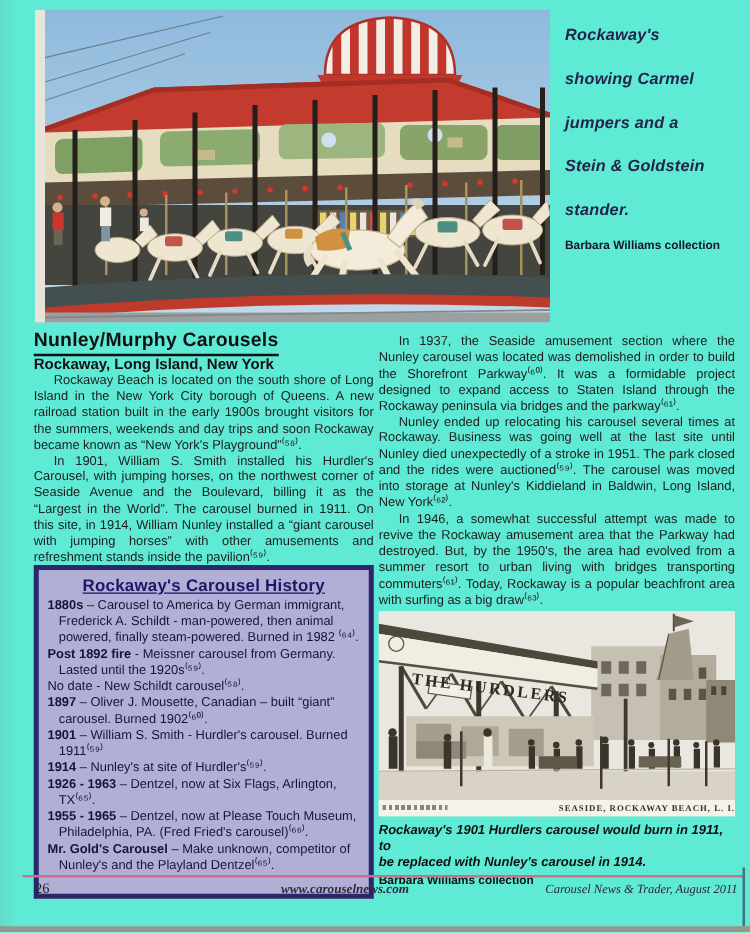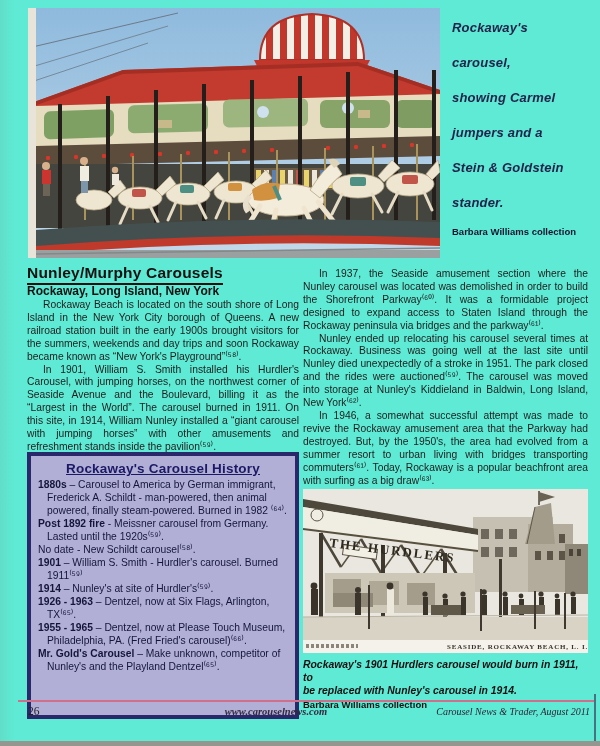--- a/index.html
+++ b/index.html
@@ -234,41 +234,41 @@
       <path d="M8,222 Q206,206 412,214 L412,232 Q206,224 8,240 Z" fill="#44504f"></path>
       <path d="M8,238 Q206,222 412,230 L412,238 Q206,230 8,246 Z" fill="#bf3a2b"></path>
       <rect x="8" y="242" width="404" height="8" fill="#9aa0a0"></rect>
       <path d="M8,246 L412,240" stroke="#83898a" stroke-width="1.5"></path>
       <rect x="0" y="0" width="8" height="250" fill="#e8e4da"></rect>
     </svg>
   </div>
 
   <div class="caption-col">
     <div class="caption-line">Rockaway's</div>
-    <div class="caption-line">carousel,</div>
     <div class="caption-line">showing Carmel</div>
     <div class="caption-line">jumpers and a</div>
     <div class="caption-line">Stein &amp; Goldstein</div>
     <div class="caption-line">stander.</div>
     <div class="caption-credit">Barbara Williams collection</div>
   </div>
 
   <div class="article-title">Nunley/Murphy Carousels</div>
   <div class="article-subtitle">Rockaway, Long Island, New York</div>
 
   <div class="col col-left">
     <p>Rockaway Beach is located on the south shore of Long Island in the New York City borough of Queens. A new railroad station built in the early 1900s brought visitors for the summers, weekends and day trips and soon Rockaway became known as “New York's Playground”⁽⁵⁸⁾.</p>
     <p>In 1901, William S. Smith installed his Hurdler's Carousel, with jumping horses, on the northwest corner of Seaside Avenue and the Boulevard, billing it as the “Largest in the World”. The carousel burned in 1911. On this site, in 1914, William Nunley installed a “giant carousel with jumping horses” with other amusements and refreshment stands inside the pavilion⁽⁵⁹⁾.</p>
   </div>
 
   <div class="history-box">
     <div class="history-title">Rockaway's Carousel History</div>
     <div class="history-entry"><span class="lead">1880s</span><span> – Carousel to America by German immigrant, Frederick A. Schildt - man-powered, then animal powered, finally steam-powered. Burned in 1982 ⁽⁶⁴⁾.</span></div>
     <div class="history-entry"><span class="lead">Post 1892 fire</span><span> - Meissner carousel from Germany. Lasted until the 1920s⁽⁵⁹⁾.</span></div>
     <div class="history-entry"><span class="lead"></span><span>No date - New Schildt carousel⁽⁵⁸⁾.</span></div>
+    <div class="history-entry"><span class="lead">1897</span><span> – Oliver J. Mousette, Canadian – built “giant” carousel. Burned 1902⁽⁶⁰⁾.</span></div>
     <div class="history-entry"><span class="lead">1901</span><span> – William S. Smith - Hurdler's carousel. Burned 1911⁽⁵⁹⁾</span></div>
     <div class="history-entry"><span class="lead">1914</span><span> – Nunley's at site of Hurdler's⁽⁵⁹⁾.</span></div>
     <div class="history-entry"><span class="lead">1926 - 1963</span><span> – Dentzel, now at Six Flags, Arlington, TX⁽⁶⁵⁾.</span></div>
     <div class="history-entry"><span class="lead">1955 - 1965</span><span> – Dentzel, now at Please Touch Museum, Philadelphia, PA. (Fred Fried's carousel)⁽⁶⁶⁾.</span></div>
     <div class="history-entry"><span class="lead">Mr. Gold's Carousel</span><span> – Make unknown, competitor of Nunley's and the Playland Dentzel⁽⁶⁵⁾.</span></div>
   </div>
 
   <div class="col col-right">
     <p>In 1937, the Seaside amusement section where the Nunley carousel was located was demolished in order to build the Shorefront Parkway⁽⁶⁰⁾.  It was a formidable project designed to expand access to Staten Island through the Rockaway peninsula via bridges and the parkway⁽⁶¹⁾.</p>
     <p>Nunley ended up relocating his carousel several times at Rockaway. Business was going well at the last site until Nunley died unexpectedly of a stroke in 1951. The park closed and the rides were auctioned⁽⁵⁹⁾. The carousel was moved into storage at Nunley's Kiddieland in Baldwin, Long Island, New York⁽⁶²⁾.</p>

